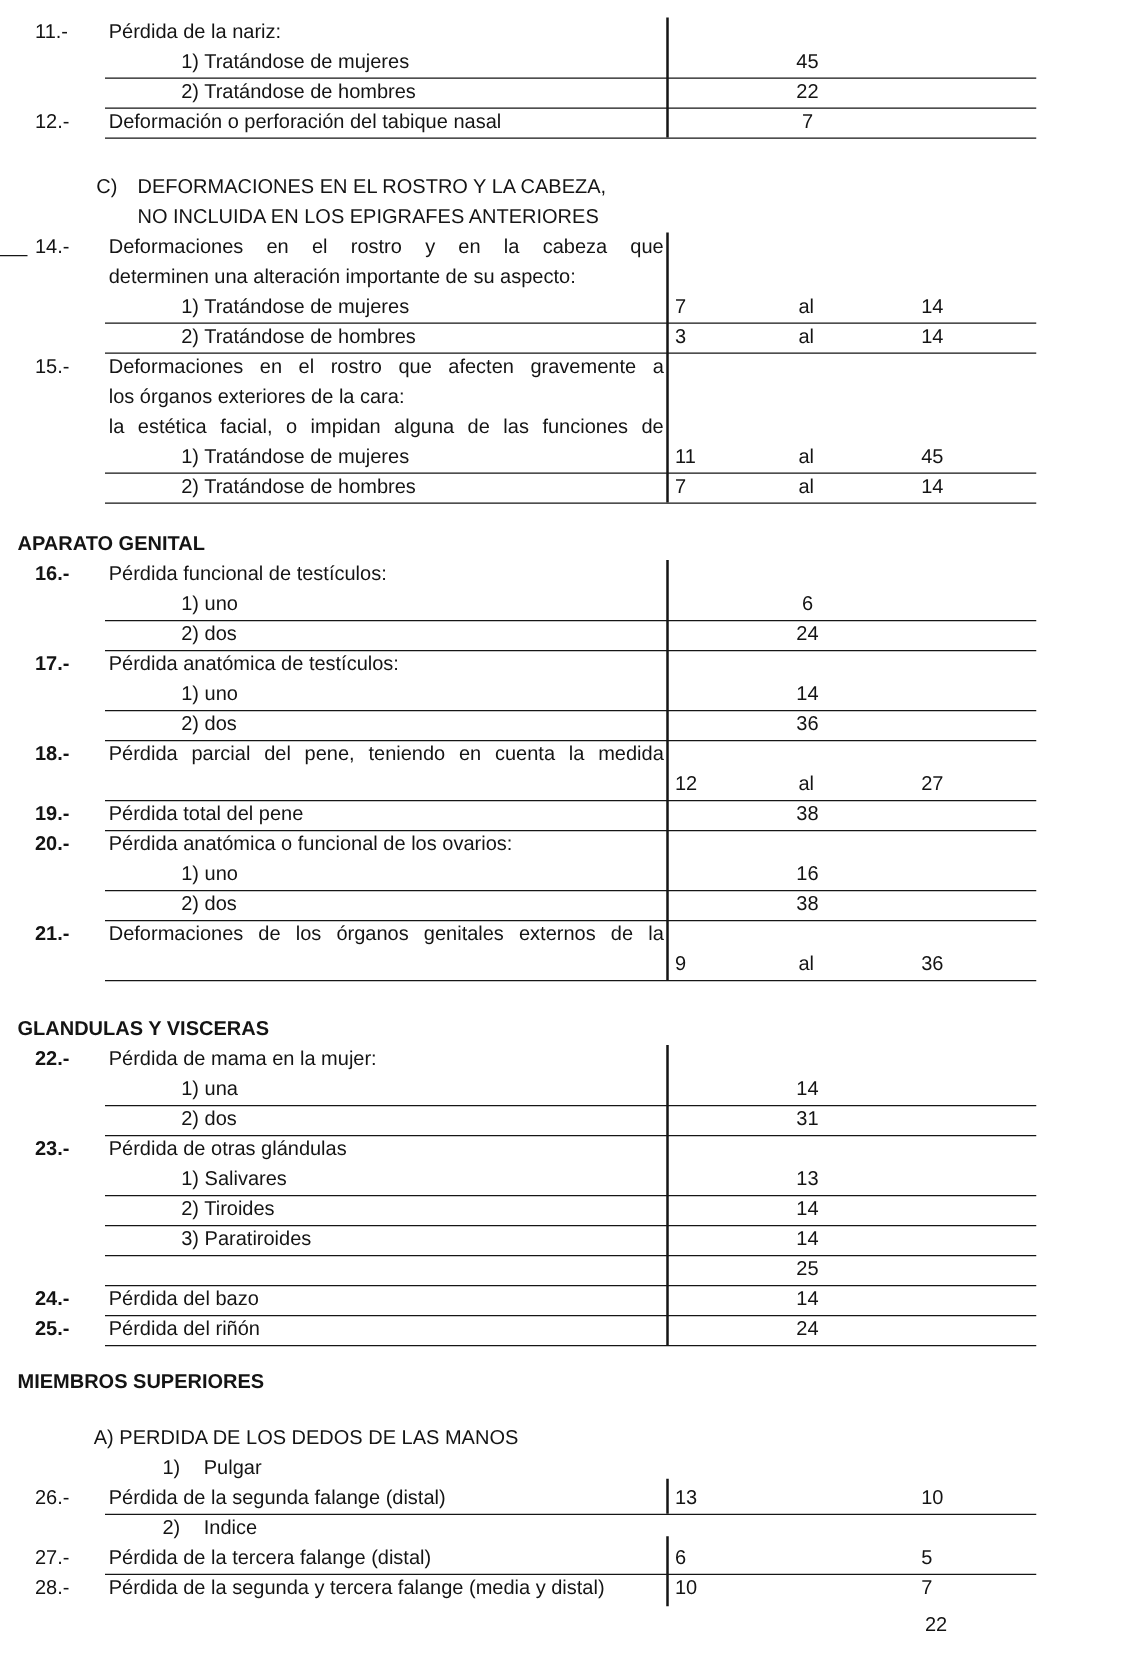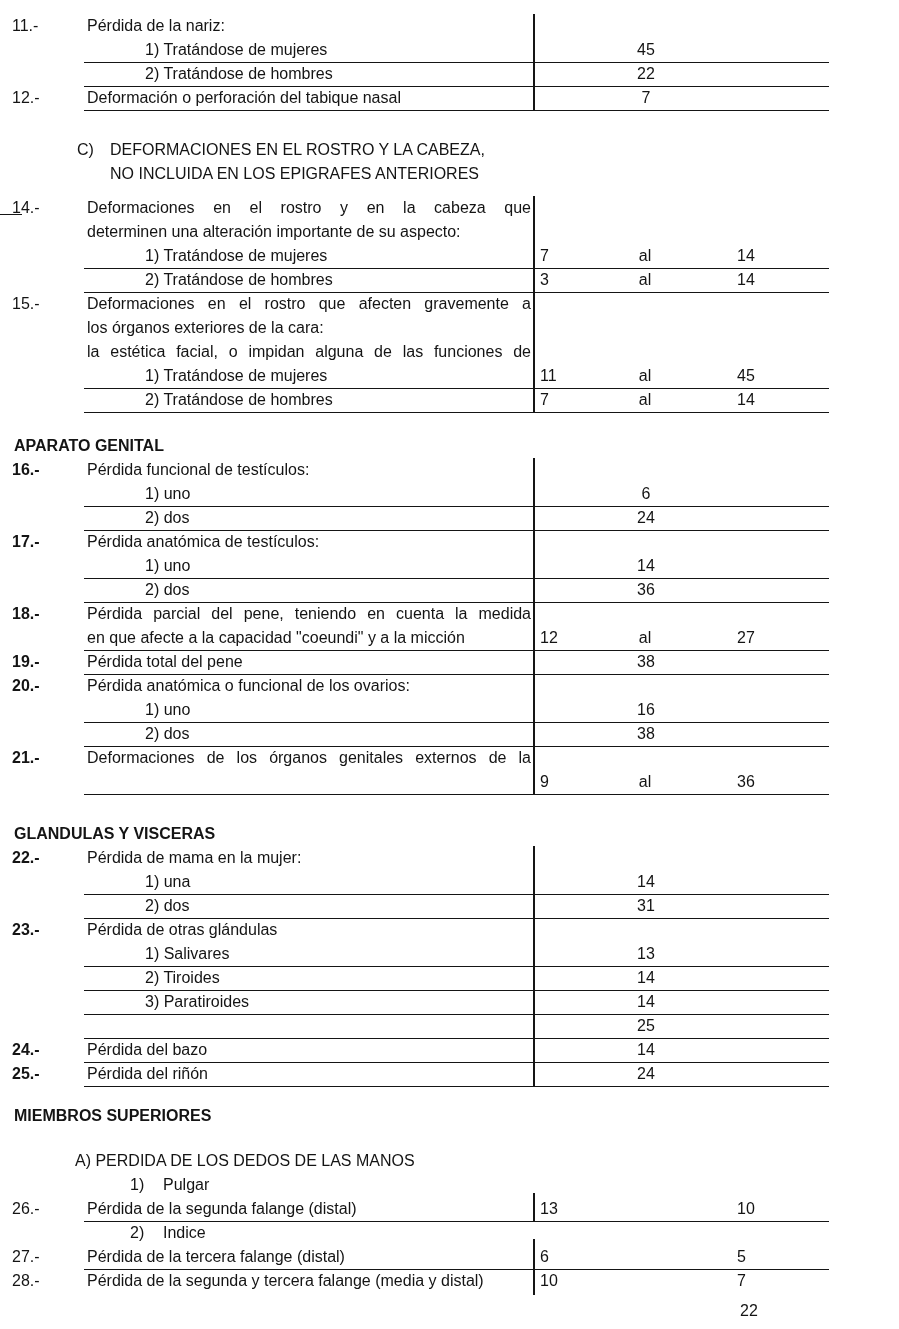--- a/index.html
+++ b/index.html
@@ -6,21 +6,21 @@
   body{
     width:899px;height:1329px;background:#ffffff;color:#141414;
     font-family:"Liberation Sans", sans-serif;font-size:16px;
     position:relative;overflow:hidden;
   }
   .page{position:relative;width:899px;height:1329px;padding-top:14px;box-sizing:border-box;}
   .block{position:relative;}
   .row{position:relative;height:24px;}
   .h48{height:48px;}
   .h72{height:72px;}
-  .num{position:absolute;left:12px;top:0;line-height:24px;}
+  .num{position:absolute;left:28px;top:0;line-height:24px;}
   .bold{font-weight:bold;text-align:right;}
   .desc{position:absolute;left:87px;top:0;width:444px;}
   .ln{height:24px;line-height:24px;white-space:nowrap;}
   .jt{text-align:justify;text-align-last:justify;}
   .ind{padding-left:58px;}
   .rule{position:absolute;left:84px;width:745px;bottom:-1px;height:0;border-top:1.7px solid #151515;}
   .vdiv{position:absolute;left:533px;width:1.6px;top:0;bottom:0;background:#151515;}
   .vseg{position:absolute;left:533px;width:1.6px;background:#151515;}
   .v1{position:absolute;left:533px;width:226px;text-align:center;line-height:24px;top:0;}
   .vlo{position:absolute;left:540px;line-height:24px;top:0;}
@@ -73,21 +73,21 @@
       <i class="rule"></i>
     </div>
   </div>
 
   <div class="subhead" style="margin-top:28px;">
     <span class="prefix">C)</span>
     <div class="ln">DEFORMACIONES EN EL ROSTRO Y LA CABEZA,</div>
     <div class="ln">NO INCLUIDA EN LOS EPIGRAFES ANTERIORES</div>
   </div>
 
-  <div class="block" style="margin-top:10px;">
+  <div class="block" style="margin-top:0;">
     <div class="vdiv"></div>
     <div class="row h48">
       <i class="pre14"></i>
       <span class="num">14.-</span>
       <div class="desc">
         <div class="ln jt">Deformaciones en el rostro y en la cabeza que</div>
         <div class="ln">determinen una alteración importante de su aspecto:</div>
       </div>
     </div>
     <div class="row">
@@ -177,21 +177,20 @@
       <div class="desc">
           <div class="ln ind">2) dos</div>
         </div>
       <span class="v1">36</span>
       <i class="rule"></i>
     </div>
     <div class="row h48">
       <span class="num bold">18.-</span>
       <div class="desc">
         <div class="ln jt">Pérdida parcial del pene, teniendo en cuenta la medida</div>
-        <div class="ln">en que afecte a la capacidad "coeundi" y a la micción</div>
       </div>
       <span class="vlo bot">12</span>
       <span class="vmid bot">al</span>
       <span class="vhi bot">27</span>
       <i class="rule"></i>
     </div>
     <div class="row">
       <span class="num bold">19.-</span>
       <div class="desc">
           <div class="ln">Pérdida total del pene</div>

